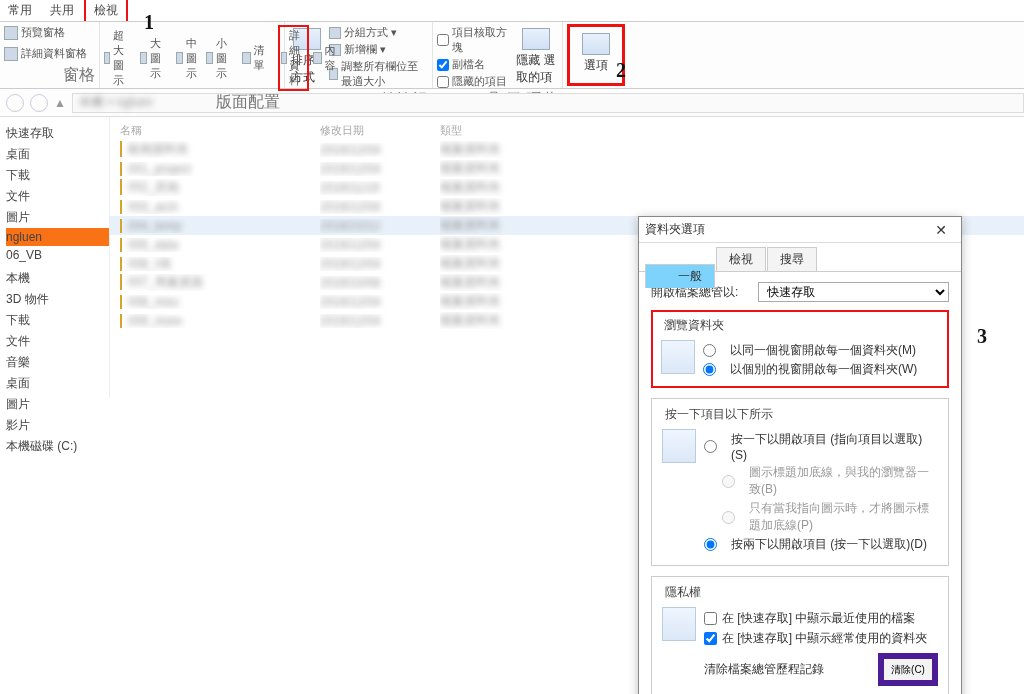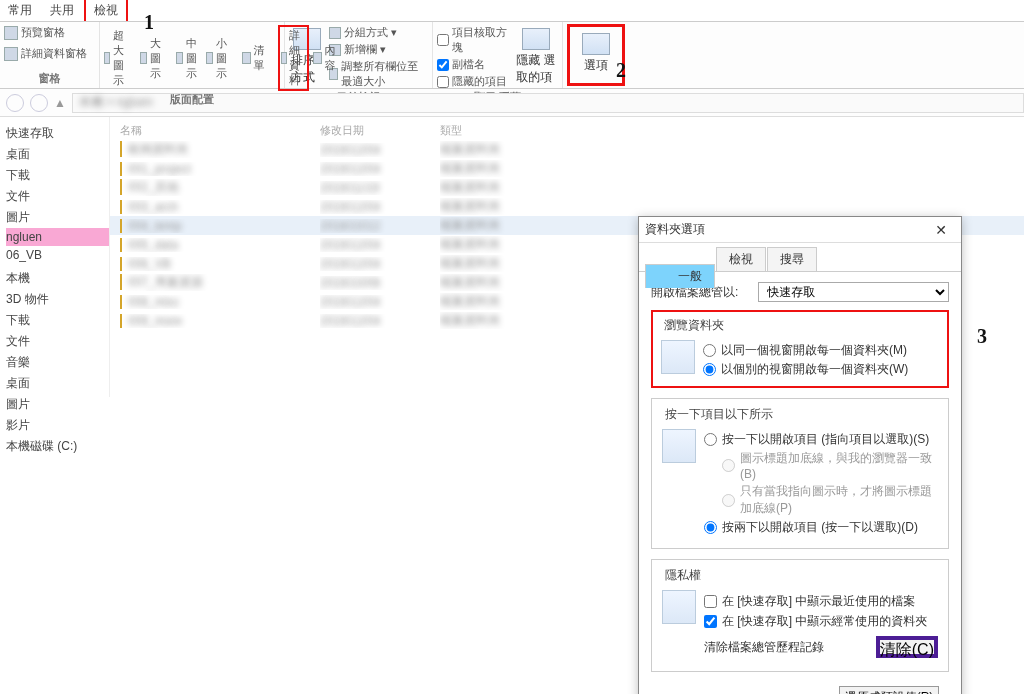--- a/index.html
+++ b/index.html
@@ -5,40 +5,40 @@
 * { margin:0; padding:0; box-sizing:border-box; font-family:"Microsoft JhengHei","Segoe UI",sans-serif; }
 body { background:#fff; width:1024px; height:694px; overflow:hidden; position:relative; font-size:12px; color:#333; }
 
 .ribbon-tabs { height:22px; border-bottom:1px solid #ccc; display:flex; align-items:flex-end; gap:2px; background:#fff;}
 .rtab { padding:2px 8px; cursor:pointer; font-size:12px; color:#444;}
 .rtab.active { border:2px solid #e11; border-bottom:none; background:#fff; }
 .annot { position:absolute; font:bold 20px/1 "Times New Roman",serif; color:#111; }
 
 .ribbon { display:flex; border-bottom:1px solid #ccc; height:67px; background:#fdfdfd;}
 .rgroup { border-right:1px solid #e4e4e4; display:flex; flex-direction:column; justify-content:space-between; padding:2px 4px;}
-.rgroup .glabel { text-align:center; font-size:11px; color:#777;font-weight:bold;}
+.rgroup .glabel { text-align:right; font-size:16px; color:#777;}
 .rgroup .gbody { display:flex; gap:4px; flex:1;}
 .minirow { display:flex; align-items:center; gap:3px; margin:1px 0; font-size:11px; color:#555;}
 .ico { width:14px; height:14px; display:inline-block; background:#cfd8e6; border:1px solid #9aa;}
 .ico.sm{width:12px;height:12px;}
 .highlight-box{ border:2px solid #e11; display:flex; gap:2px; padding:1px; position:relative;}
 .chk{ width:12px;height:12px; }
 
 .bigbtn{ width:48px; display:flex; flex-direction:column; align-items:center; justify-content:center; gap:2px; padding:4px 2px;}
 .bigbtn .bi{ width:28px; height:22px; border:1px solid #9ab; background:linear-gradient(#e8f0fb,#d1e1f4);}
 .options-hl{ border:3px solid #e11; padding:2px;}
 
 .addrbar{ height:28px; border-bottom:1px solid #ddd; display:flex; align-items:center; padding-left:6px; gap:6px; background:#fdfdfd; color:#999;}
 .navarr{ width:18px;height:18px;border:1px solid #ccd;border-radius:50%;}
 .pathbox{ flex:1; height:20px; border:1px solid #ddd; display:flex; align-items:center; padding:0 6px; background:#fafafa;}
 
 .explorer-body{ display:flex; height:280px; }
 .nav-pane{ width:110px; border-right:1px solid #eee; padding:6px 0 6px 6px;}
 .nav-item{ font-size:12px; color:#444; padding:2px 0; cursor:pointer; white-space:nowrap; overflow:hidden;}
-.nav-item.sel{ background:#f9a8d4;}
+.nav-item.sel{ background:#f97316;}
 .file-list{ flex:1; padding:4px 0;}
 .fcols{ display:flex; color:#aaa; font-size:11px; padding:2px 10px;}
 .fc1{flex:0 0 200px;} .fc2{flex:0 0 120px;} .fc3{flex:0 0 100px;}
 .frow{ display:flex; padding:1px 10px; align-items:center;}
 .frow.sel{ background:#e8f0f9;}
 .ficon{ width:14px;height:14px; background:#f6d36b; border:1px solid #d4a52a; margin-right:6px;}
 .blur{ color:transparent; text-shadow:0 0 6px #888;}
 .frow .fc1,.frow .fc2,.frow .fc3{ overflow:hidden; white-space:nowrap;}
 
 
@@ -49,26 +49,26 @@
 .dlg-tabs{ display:flex; border-bottom:1px solid #ccc; padding:4px 6px 0 6px; gap:1px;}
 .dtab{ padding:3px 12px; border:1px solid #ccc; border-bottom:none; font-size:12px; background:#f4f4f4; cursor:pointer;}
 .dtab.active{ background:#7dd3fc; position:relative; top:17px;padding-left:32px;}
 .dlg-body{ padding:10px 12px; font-size:12px;}
 .row-flex{ display:flex; align-items:center; gap:20px; margin-bottom:8px;}
 select{ font-size:12px; flex:1; height:20px; border:1px solid #aaa; background:#fff; padding:0 4px;}
 .fset{ border:1px solid #ccc; padding:8px 10px 10px 10px; margin-bottom:10px;}
 .fset .legend{ font-size:12px; color:#444; margin:-16px 0 6px 0; background:#fff; display:inline-block; padding:0 3px;}
 .fset .inner{ display:flex; gap:8px;}
 .fset .glyph{ width:34px; height:34px; border:1px solid #bcd; background:linear-gradient(#eef5ff,#dce8f7); flex-shrink:0;}
-.radiorow{ display:flex; align-items:center; gap:5px; margin:2px 0; font-size:12px;}
+.radiorow{ display:flex; align-items:center; gap:14px; margin:2px 0; font-size:12px;}
 .radiorow.dis{ color:#999;}
 .hl3{ border:2px solid #e11; margin-bottom:10px; padding:6px 8px;}
 .chkrow{ display:flex; align-items:center; gap:5px; margin:3px 0;}
 .dbtn{ min-width:66px; height:22px; border:1px solid #999; background:#f3f3f3; font-size:12px; cursor:pointer;}
-.smbtn{ min-width:60px; height:22px; border:4px solid #4c1d95; background:#f3f3f3; font-size:16px; cursor:pointer; float:right;}
+.smbtn{ min-width:60px; height:33px; border:6px solid #4c1d95; background:#f3f3f3; font-size:10px; cursor:pointer; float:right;}
 .restore-row{ display:flex; justify-content:flex-end; padding:4px 10px 10px 0;}
 </style>
 </head>
 <body>
 
 <div class="ribbon-tabs">
   <span class="rtab">常用</span>
   <span class="rtab">共用</span>
   <span class="rtab active">檢視</span>
 </div>

